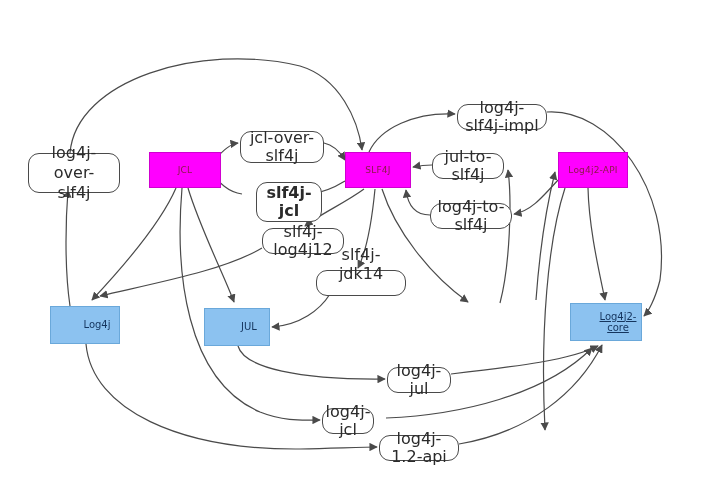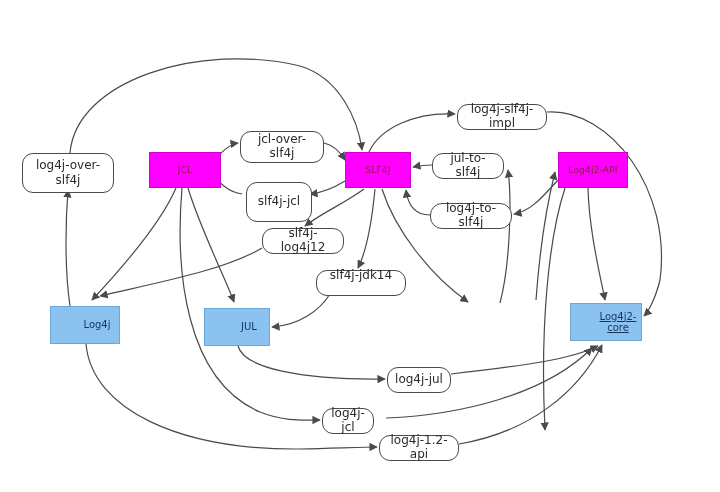--- a/index.html
+++ b/index.html
@@ -51,21 +51,21 @@
     border: 1px solid #6aa8da;
     color: #15355e;
     font-size: 10px;
     padding-left: 24px;
   }
   .node-bridge {
     background: #ffffff;
     border: 1.1px solid #4a4a4a;
     border-radius: 11px;
     color: #2b2b2b;
-    font-size: 12px;
+    font-size: 16px;
     padding: 12px 6px;
   }
   .node-bridge.two-line {
     line-height: 1.25;
   }
 </style>
 </head>
 <body>
 
 <div id="diagram-canvas">
@@ -120,33 +120,33 @@
 
     <path class="edge-path" d="M 86,344 C 92,410 180,450 300,449 C 340,448 366,447 377,447" marker-end="url(#arrow)"></path>
 
     <path class="edge-path" d="M 459,444 C 530,432 578,392 602,345" marker-end="url(#arrow)"></path>
 
     <path class="edge-path" d="M 565,188 C 548,240 540,330 545,430" marker-end="url(#arrow)"></path>
 
     <path class="edge-path" d="M 536,300 C 540,245 548,200 555,172" marker-end="url(#arrow)"></path>
   </svg>
 
-  <div class="node node-bridge two-line" style="left:22px; top:153px; width:92px; height:40px;">
+  <div class="node node-bridge two-line" style="left:28px; top:153px; width:92px; height:40px;">
     <span>log4j-over-<br>slf4j</span>
   </div>
 
   <div class="node node-api" style="left:149px; top:152px; width:72px; height:36px;">
     <span>JCL</span>
   </div>
 
   <div class="node node-bridge" style="left:240px; top:131px; width:84px; height:32px;">
     <span>jcl-over-slf4j</span>
   </div>
 
-  <div class="node node-bridge" style="left:246px; top:182px; width:66px; height:40px;">
+  <div class="node node-bridge" style="left:256px; top:182px; width:66px; height:40px;font-weight:bold;">
     <span>slf4j-jcl</span>
   </div>
 
   <div class="node node-api" style="left:345px; top:152px; width:66px; height:36px;">
     <span>SLF4J</span>
   </div>
 
   <div class="node node-bridge" style="left:262px; top:228px; width:82px; height:24px;">
     <span>slf4j-log4j12</span>
   </div>

